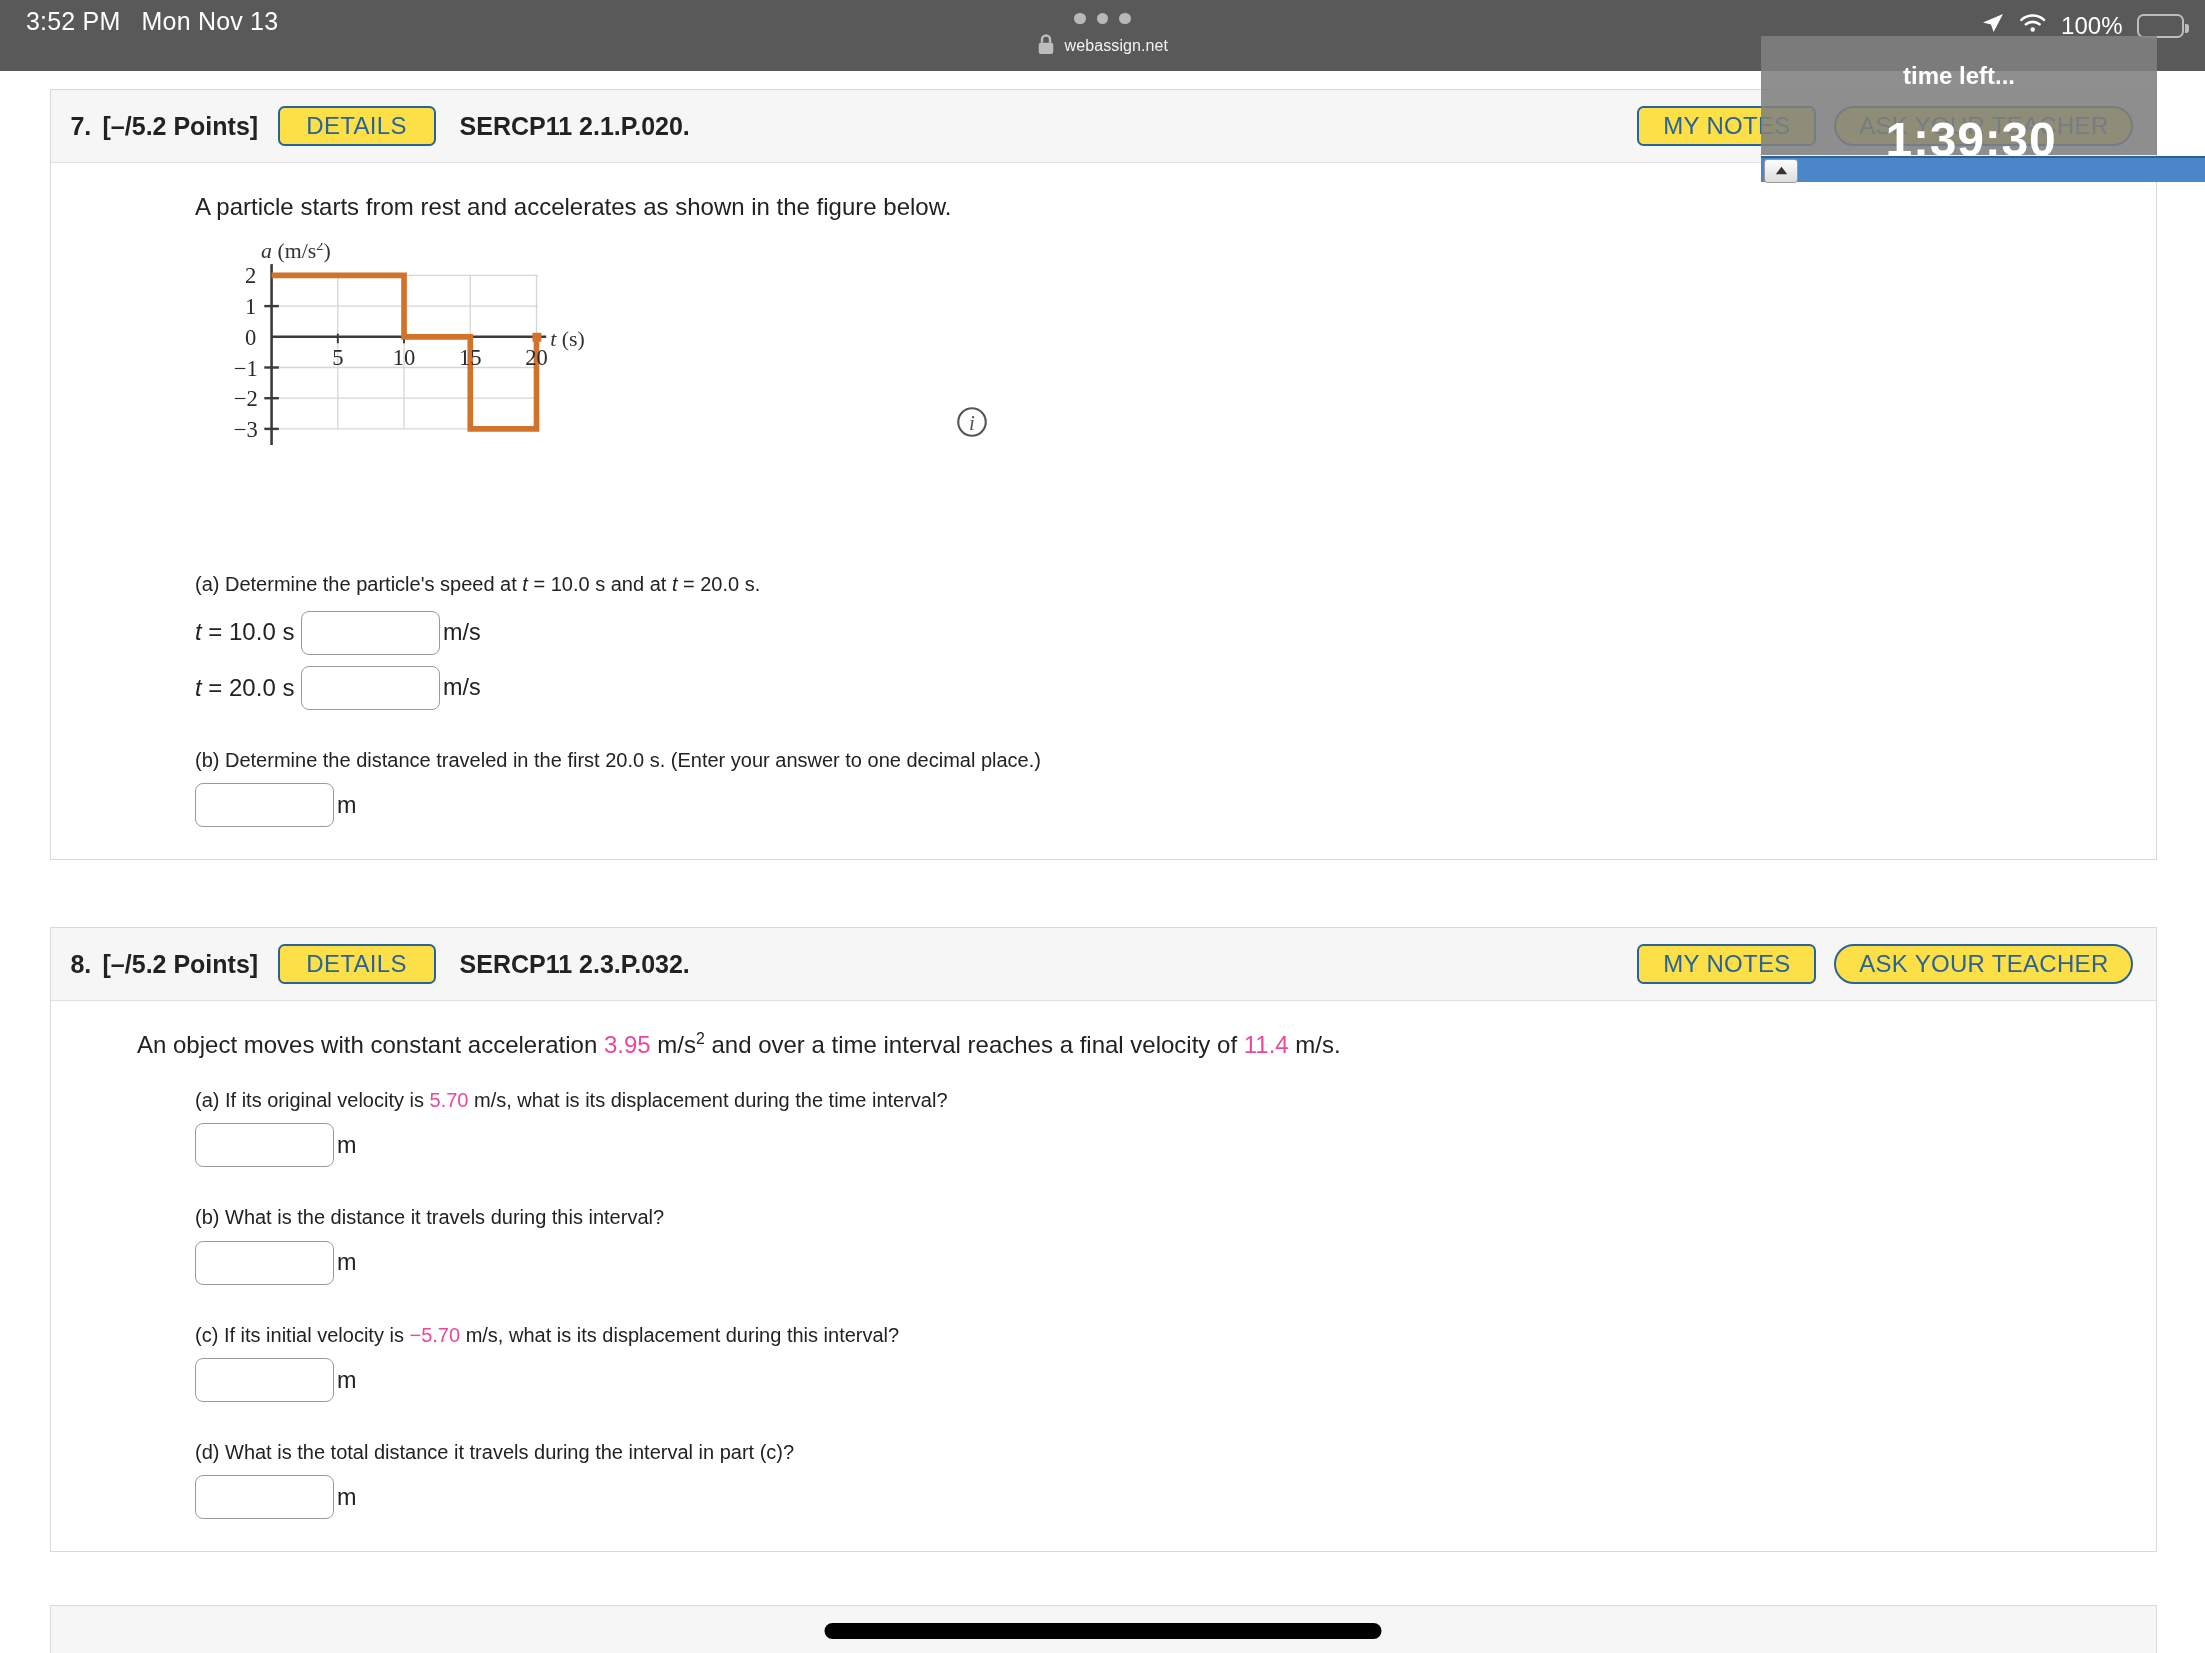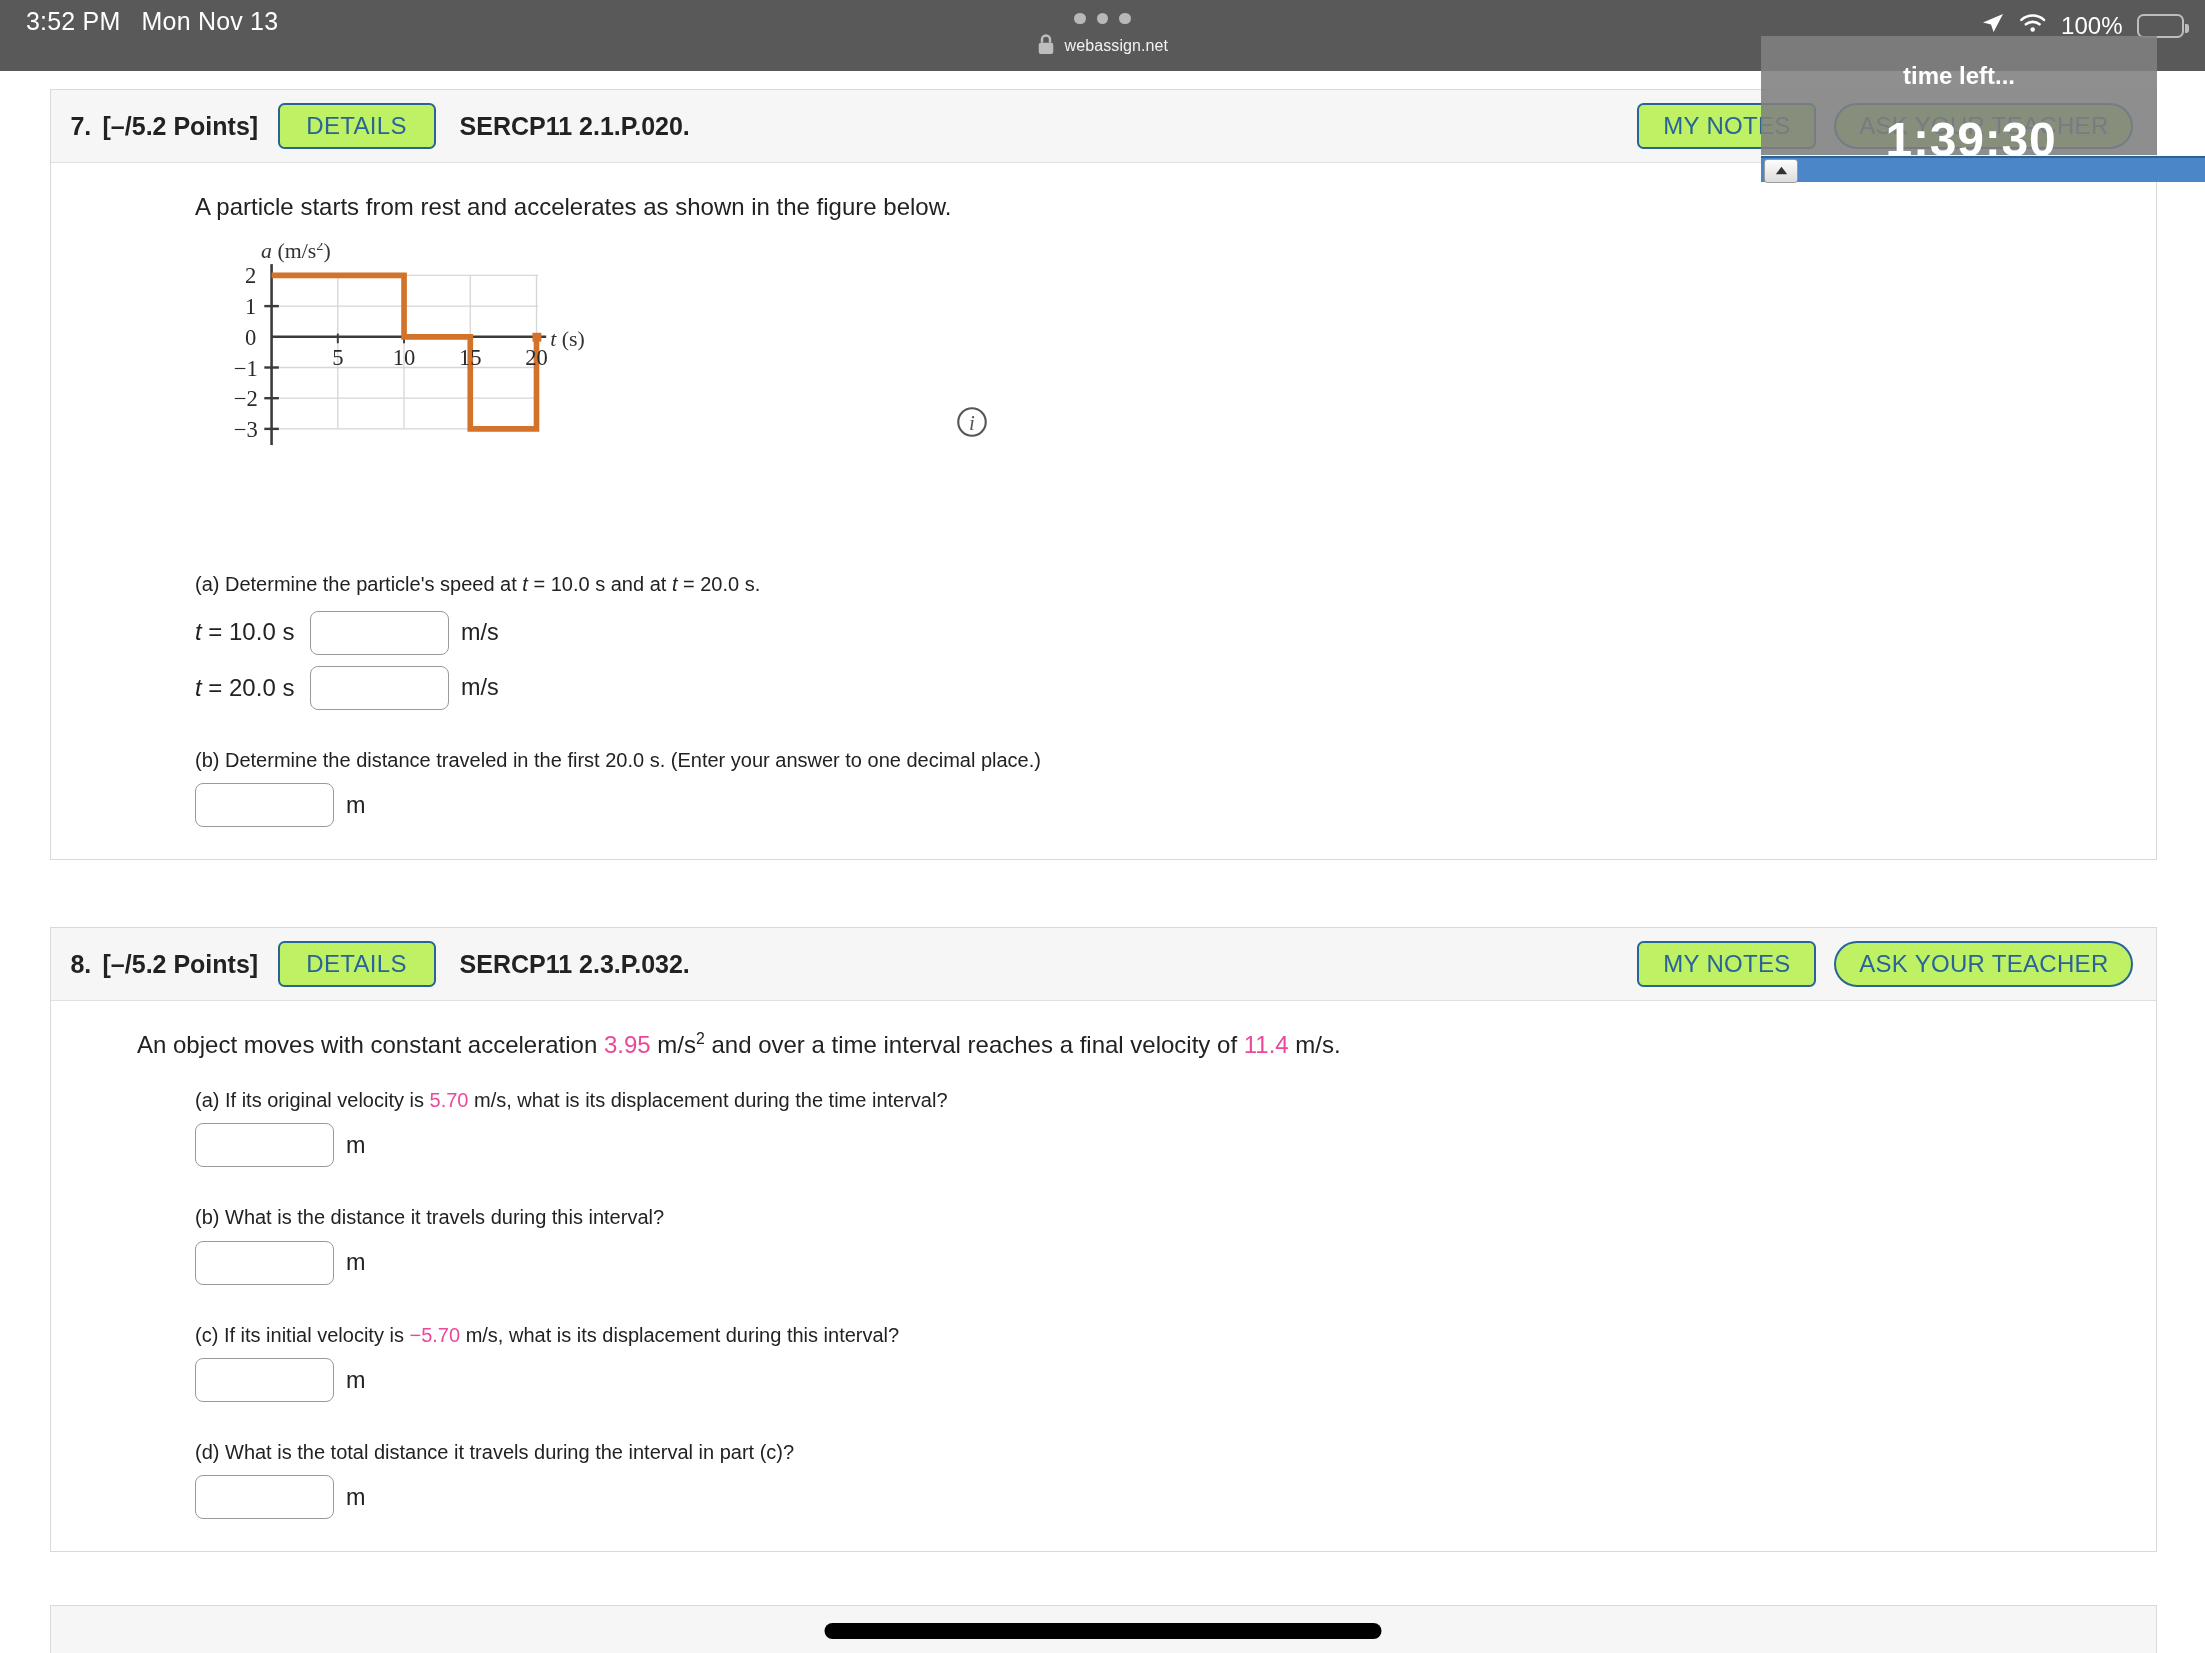--- a/index.html
+++ b/index.html
@@ -62,42 +62,42 @@
     border-top: 0.8px solid #d9d9d9;
     display: flex; align-items: center;
     padding: 0 22.6px 0 19.4px;
     position: relative;
   }
   .qnum { font-size: 25px; font-weight: bold; color: #222; margin-right: 11.3px; }
   .qpts { font-size: 25px; font-weight: bold; color: #222; margin-right: 19.4px; }
   .btn-outline {
     border: 2.4px solid #2a6496;
     border-radius: 6.5px;
-    background: #bef264;
+    background: #fde047;
     color: #2a6496;
     font-size: 24px;
     letter-spacing: 0.3px;
-    height: 46px;
+    height: 40px;
     display: flex; align-items: center; justify-content: center;
     padding: 0 18px;
     font-family: "Liberation Sans", sans-serif;
   }
   .btn-details { min-width: 158px; }
   .qcode { font-size: 25px; font-weight: bold; color: #222; margin-left: 24px; }
   .qhead-right { margin-left: auto; display: flex; gap: 18px; }
   .btn-notes { min-width: 179px; }
   .btn-ask { min-width: 299px; border-radius: 23px; }
 
   .qbody { padding: 27.4px 0 32px 144px; position: relative; }
   .qtext { font-size: 24px; color: #222; line-height: 1.45; }
   .ital { font-style: italic; }
   .red { color: #ec4899; }
   sup { font-size: .66em; vertical-align: super; line-height: 0; }
 
-  .ansrow { display: flex; align-items: center; gap: 12px; }
+  .ansrow { display: flex; align-items: center; gap: 3px; }
   .ansbox {
     width: 139px; height: 44px;
     border: 1.6px solid #9a9a9a; border-radius: 8px;
     background: #ffffff;
   }
   .unit { font-size: 23.4px; color: #222; }
 
   .part { margin-top: 31px; }
   .part .ptext { font-size: 20px; color: #222; }
   .part .ansrow { margin-top: 11.3px; }

